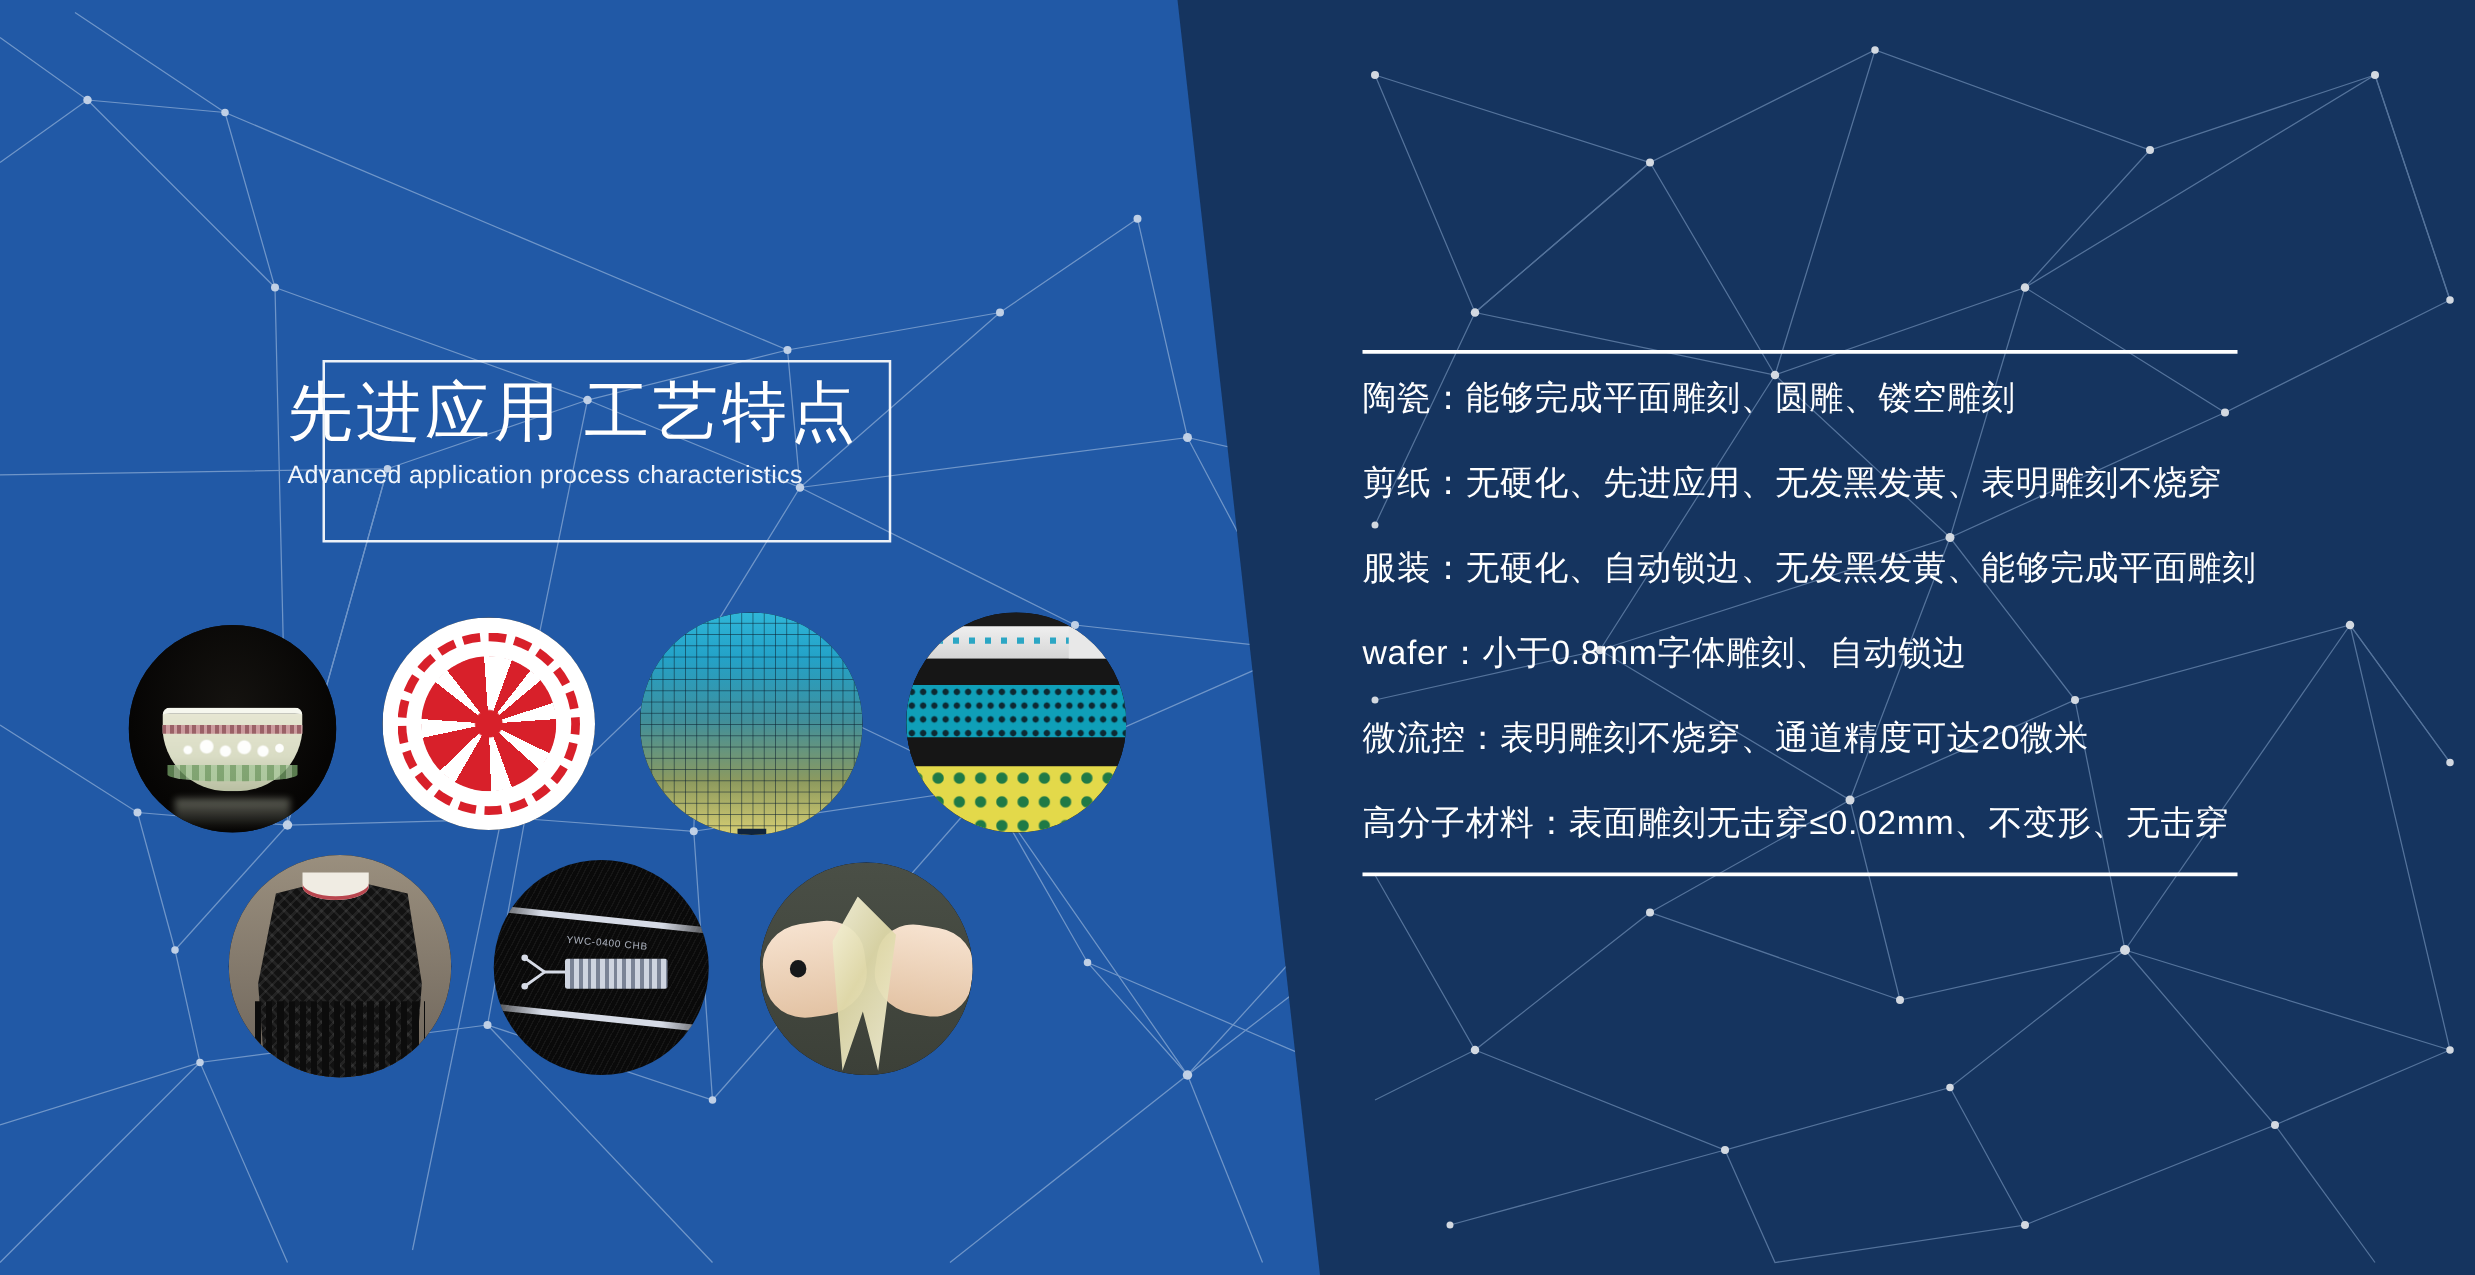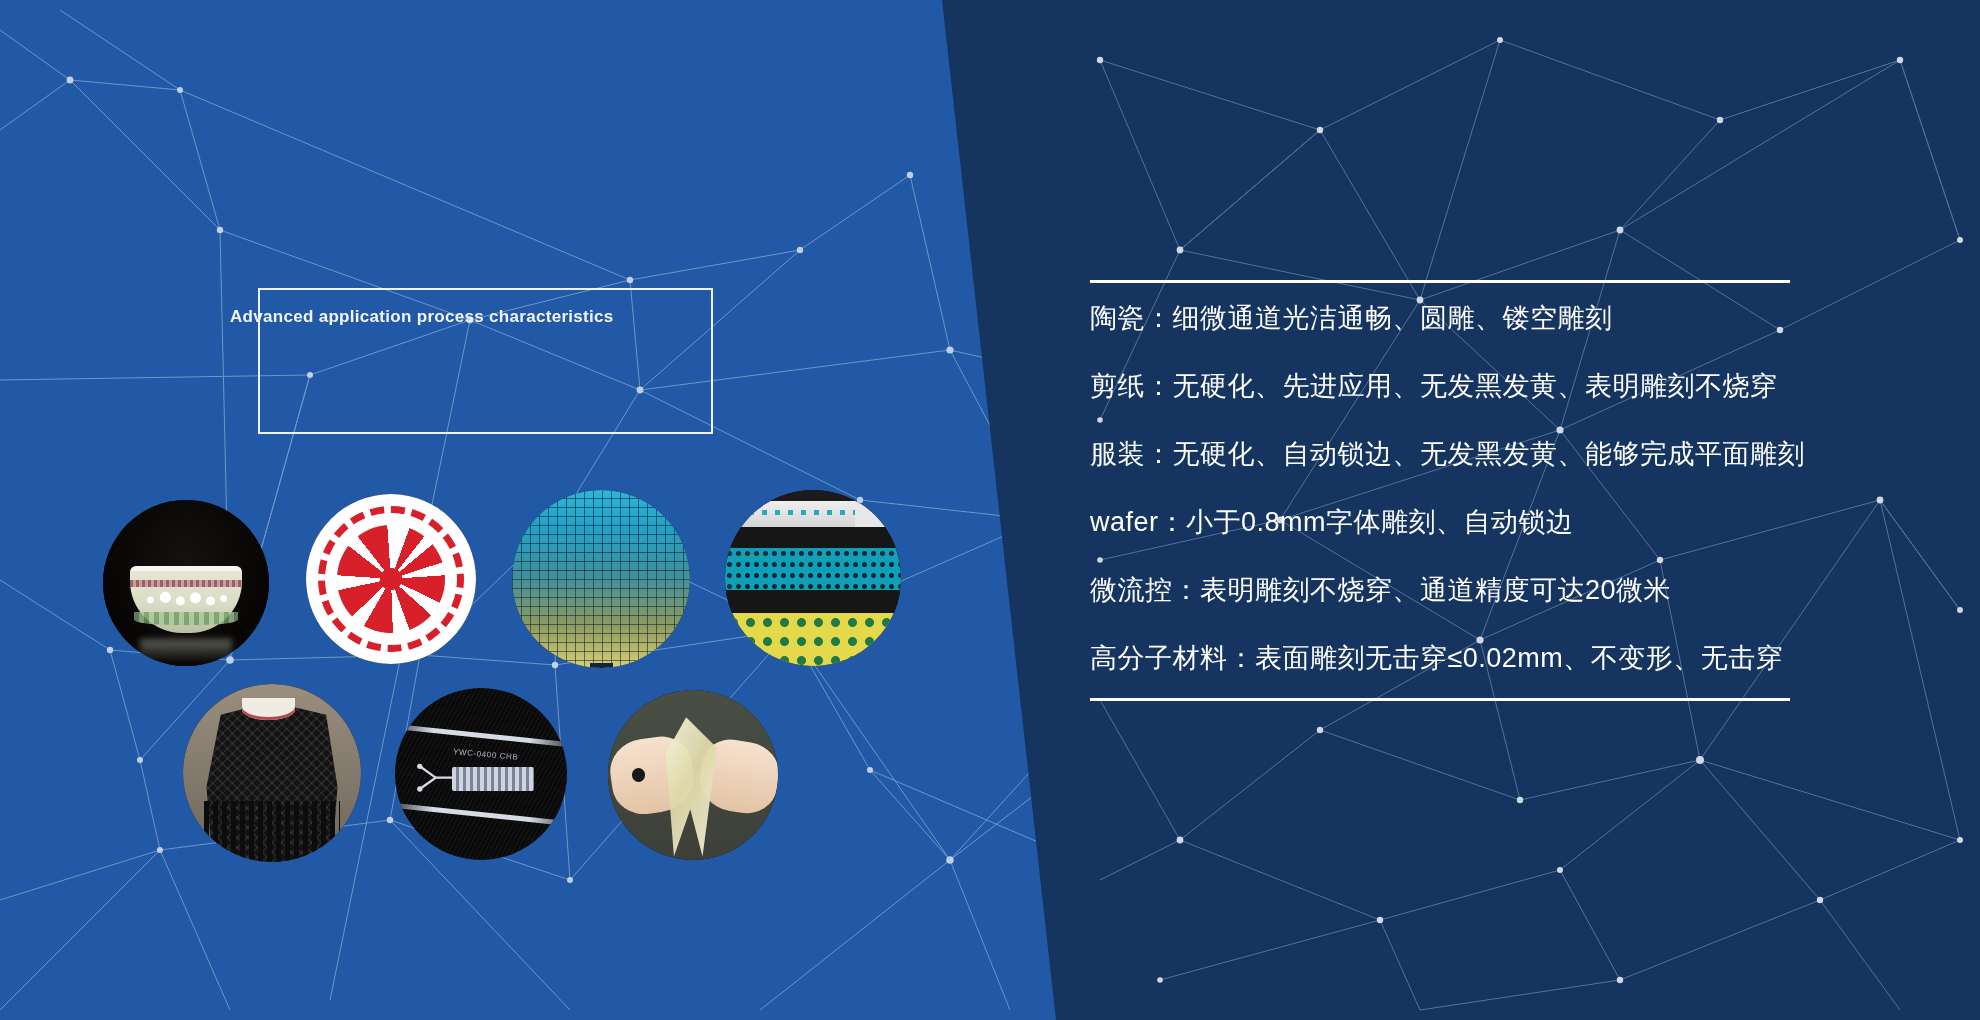--- a/index.html
+++ b/index.html
@@ -58,23 +58,23 @@
     color: #ffffff;
     font-size: 52px;
     line-height: 1.18;
     font-weight: 400;
     letter-spacing: 3px;
     white-space: nowrap;
     text-shadow: 0 0 1px rgba(0,0,0,0.15);
   }
   .title-en {
     color: #f2f6fb;
-    font-size: 17px;
+    font-size: 20px;
     line-height: 1.3;
-    font-weight: 700;
+    font-weight: 400;
     letter-spacing: 0.3px;
     white-space: nowrap;
     margin-top: 6px;
   }
 
   
   .thumbs { position: absolute; left: 0; top: 0; z-index: 5; }
   .thumb {
     position: absolute;
     border-radius: 50%;
@@ -422,20 +422,21 @@
         <circle cx="390" cy="820" r="3.2"></circle>
       <circle cx="570" cy="880" r="3"></circle>
         <circle cx="950" cy="860" r="3.8"></circle>
       <circle cx="870" cy="770" r="3"></circle>
         <circle cx="1050" cy="750" r="2.8"></circle>
     </g>
   </svg>
 
   <div class="title-frame"></div>
   <div class="title-text-wrap">
+    <div class="title-cn">先进应用  工艺特点</div>
     <div class="title-en">Advanced application process characteristics</div>
   </div>
 
   <div class="thumbs">
 
     <div class="thumb t1">
       <div class="thumb-inner bowl-bg">
         <div class="bowl">
           <div class="bowl-band-top"></div>
           <div class="bowl-glyphs"></div>
@@ -503,21 +504,21 @@
         <div class="glove-film"></div>
         <div class="glove-dark"></div>
       </div>
     </div>
 
   </div>
 
   <div class="spec-panel">
     <div class="rule top"></div>
     <div class="spec-list">
-      <div class="spec-line">陶瓷：细微通道光洁通畅、圆雕、镂空雕刻</div>
+      <div class="spec-line">陶瓷：能够完成平面雕刻、圆雕、镂空雕刻</div>
       <div class="spec-line">剪纸：无硬化、先进应用、无发黑发黄、表明雕刻不烧穿</div>
       <div class="spec-line">服装：无硬化、自动锁边、无发黑发黄、能够完成平面雕刻</div>
       <div class="spec-line">wafer：小于0.8mm字体雕刻、自动锁边</div>
       <div class="spec-line">微流控：表明雕刻不烧穿、通道精度可达20微米</div>
       <div class="spec-line">高分子材料：表面雕刻无击穿≤0.02mm、不变形、无击穿</div>
     </div>
     <div class="rule bottom"></div>
   </div>
 
 </div>

